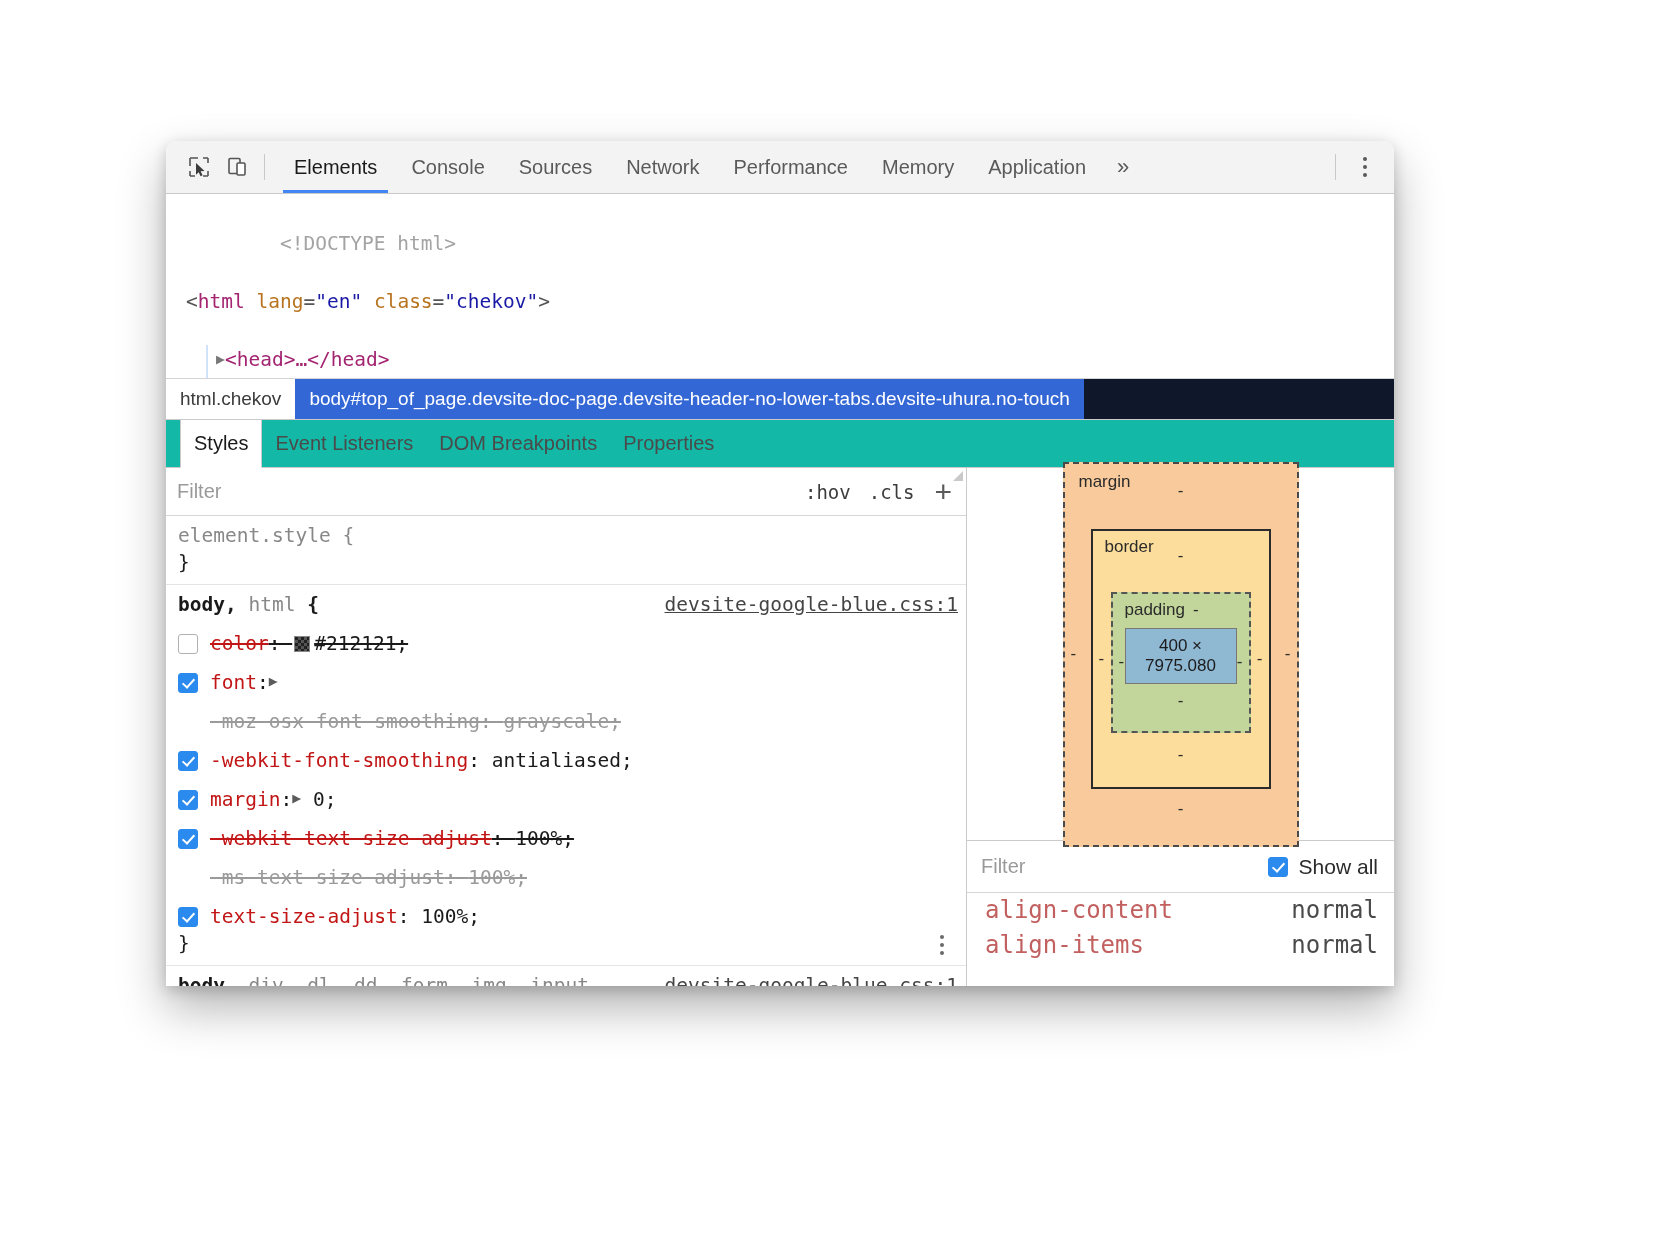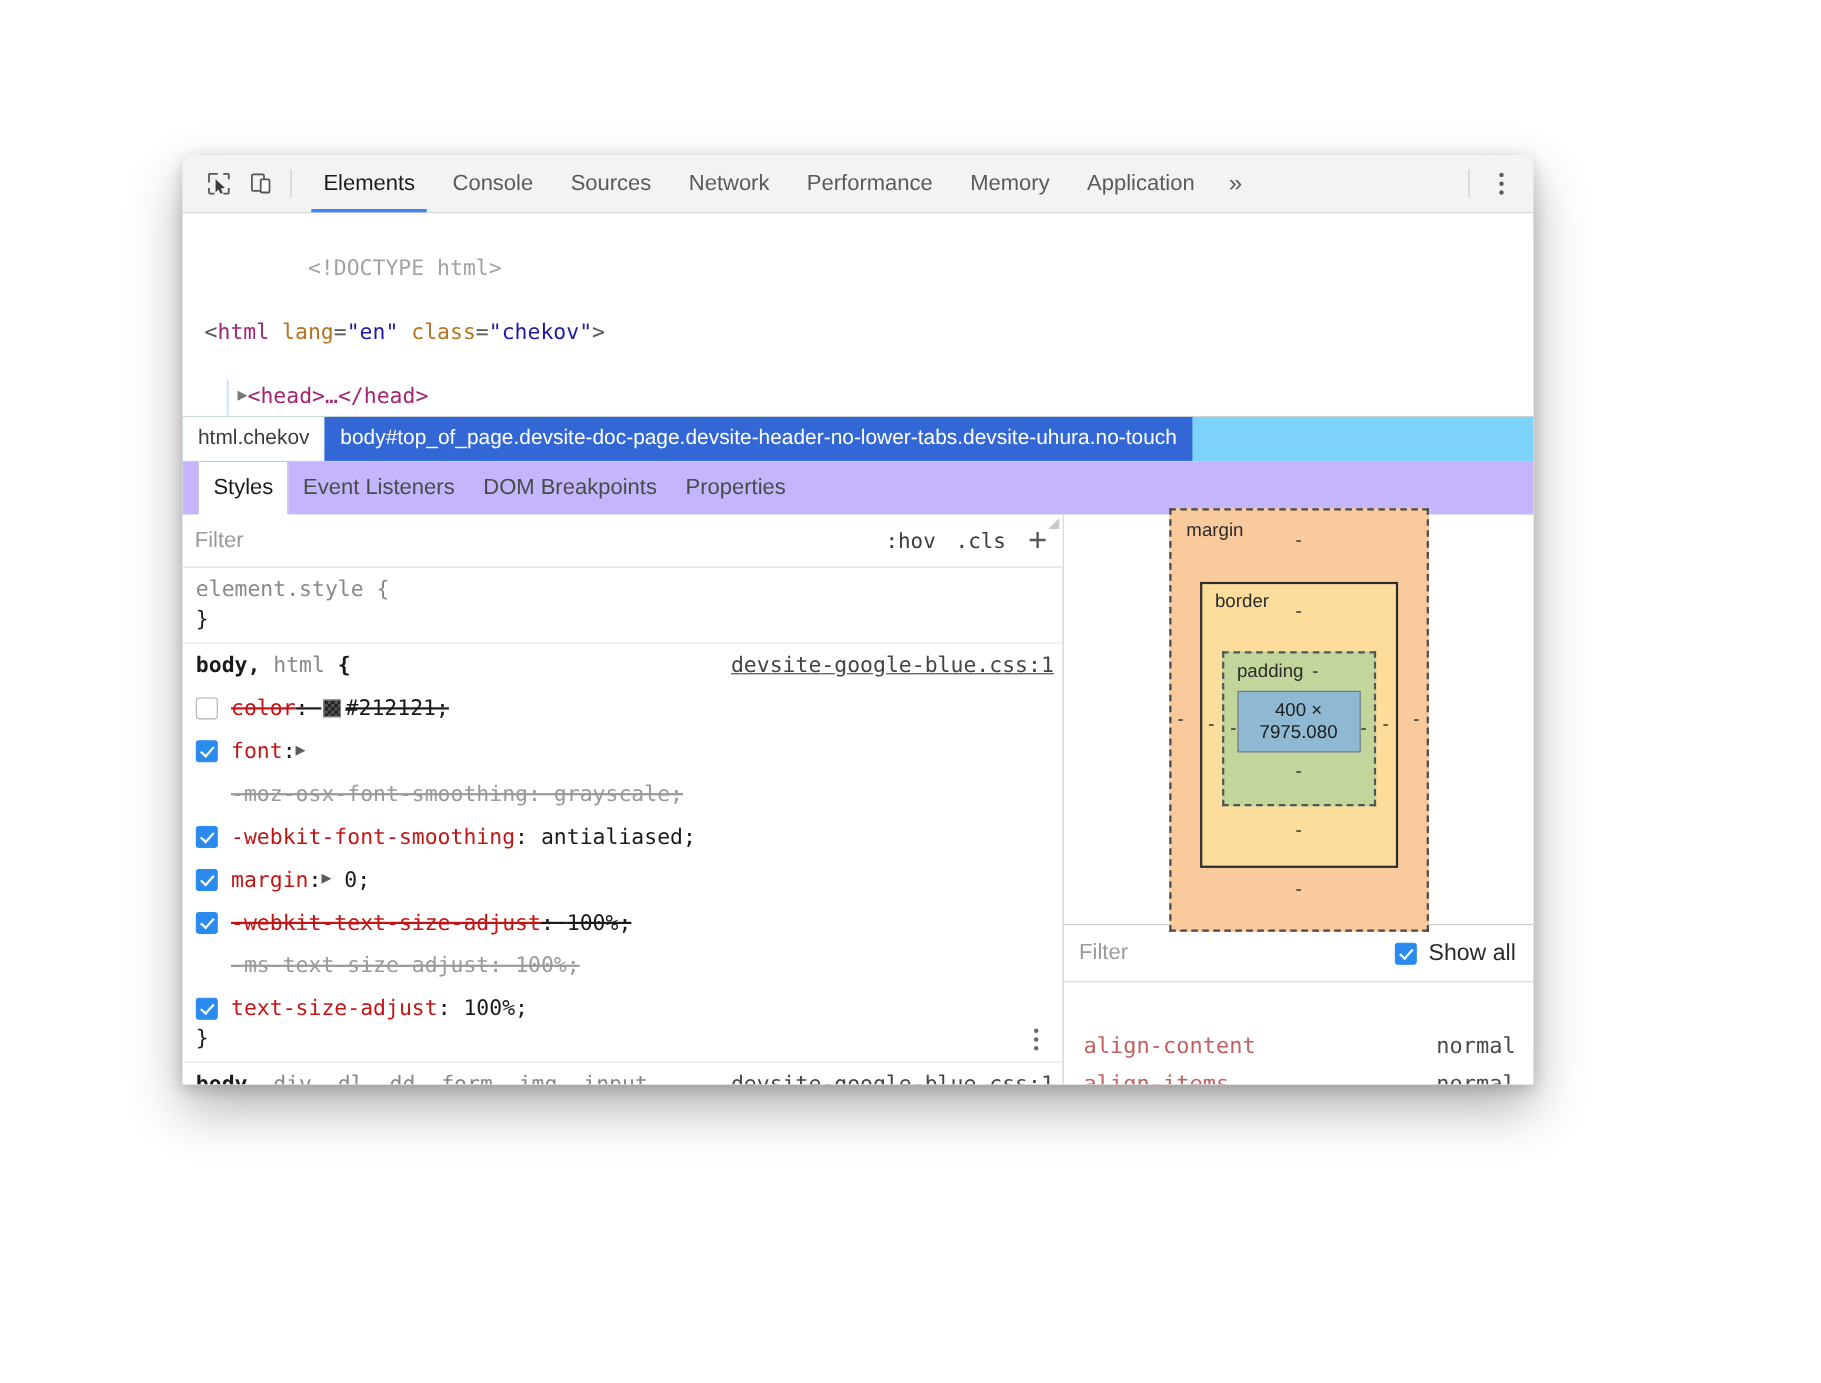--- a/index.html
+++ b/index.html
@@ -151,40 +151,40 @@
     color: #787878;
     font-size: 15px;
     transform: translateY(-2px);
   }
 
   
   .crumbs {
     flex: 0 0 40px;
     display: flex;
     align-items: stretch;
-    background: #7dd3fc;
+    background: #0f172a;
     border-top: 1px solid #d4d4d4;
     border-bottom: 1px solid #cacaca;
     font-family: "Liberation Sans", sans-serif;
     font-size: 19px;
     overflow: hidden;
   }
   .crumb {
     display: flex; align-items: center;
     padding: 0 14px;
     color: #3c3c3c;
     background: #ffffff;
     white-space: nowrap;
   }
   .crumb.active { background: #3367d6; color: #ffffff; }
 
   
   .side-tabs {
     flex: 0 0 48px;
-    background: #c4b5fd;
+    background: #14b8a6;
     border-bottom: 1px solid #cacaca;
     display: flex;
     align-items: stretch;
     padding-left: 14px;
     box-sizing: border-box;
   }
   .stab {
     display: flex; align-items: center;
     padding: 0 13px;
     font-size: 20px;
@@ -408,23 +408,22 @@
   .computed-filter .lbl { font-size: 20px; color: #9a9a9a; }
   .showall {
     margin-left: auto;
     display: flex; align-items: center; gap: 11px;
     font-size: 21px; color: #2b2b2b;
   }
   .computed-list {
     flex: 1 1 auto;
     overflow: hidden;
     font-family: "DejaVu Sans Mono", monospace;
-    font-size: 20px;
+    font-size: 24px;
     line-height: 35px;
-    margin-top: 40px;
   }
   .comp-row {
     display: flex;
     padding: 0 16px 0 18px;
     white-space: pre;
   }
   .comp-name { color: #c26060; }
   .comp-val { margin-left: auto; color: #4a4a4a; }
 
   .resize-grip {

